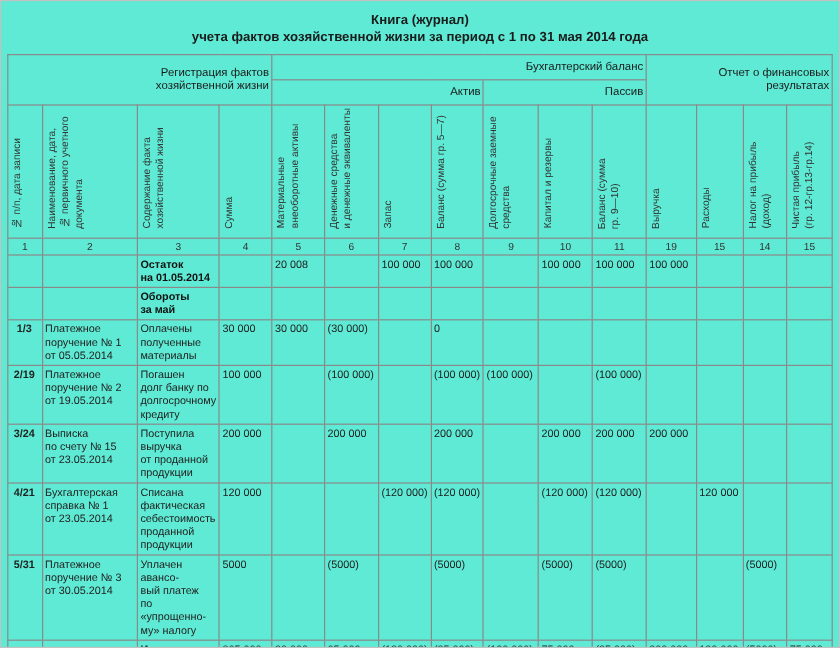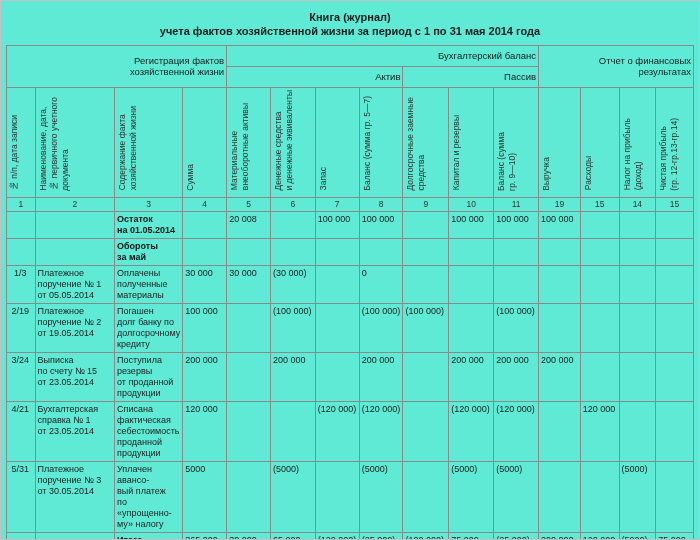--- a/index.html
+++ b/index.html
@@ -71,21 +71,21 @@
     padding: 0 1px;
   }
   tbody.data td {
     font-size: 9px;
     line-height: 11px;
     padding: 2px 1px 2px 2px;
     vertical-align: top;
     white-space: pre-line;
     color: #222222;
   }
-  tbody.data td.c-num { text-align: center; padding-left: 0; }
+  tbody.data td.c-num { text-align: center; padding-left: 0; font-weight: bold; }
   tbody.data td.c-bold { font-weight: bold; color: #111111; }
 </style>
 </head>
 <body>
 
 <div class="page">
   <div class="title"><span>Книга (журнал)</span>
 <span>учета фактов хозяйственной жизни за период с 1 по 31 мая 2014 года</span></div>
 
   <table class="journal">
@@ -241,21 +241,21 @@
           <td></td>
           <td></td>
           <td></td>
         </tr>
         <tr>
           <td class="c-num">3/24</td>
           <td>Выписка
 по счету № 15
 от 23.05.2014</td>
           <td>Поступила
-резервы
+выручка
 от проданной
 продукции</td>
           <td>200 000</td>
           <td></td>
           <td>200 000</td>
           <td></td>
           <td>200 000</td>
           <td></td>
           <td>200 000</td>
           <td>200 000</td>

